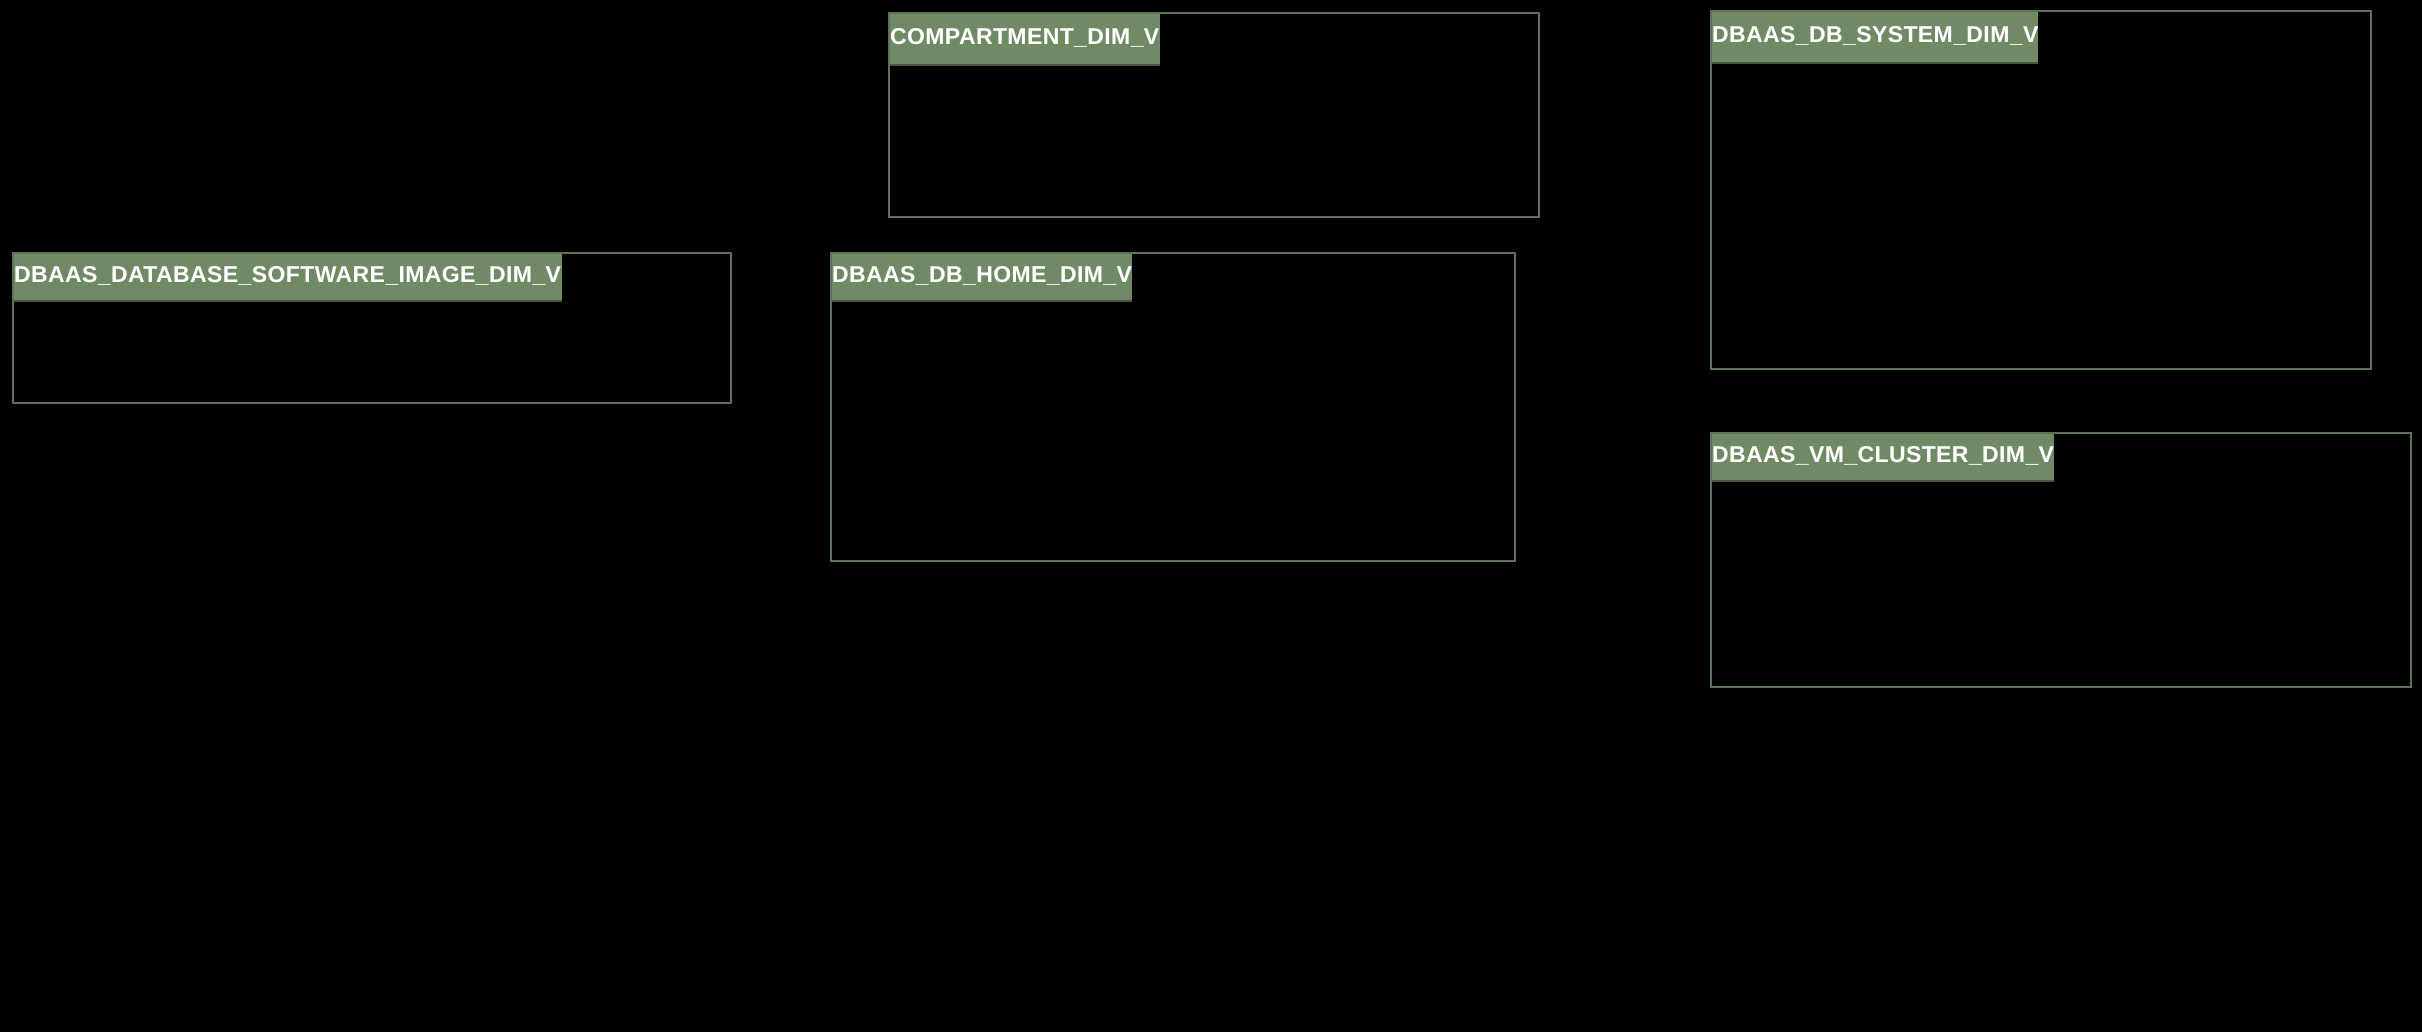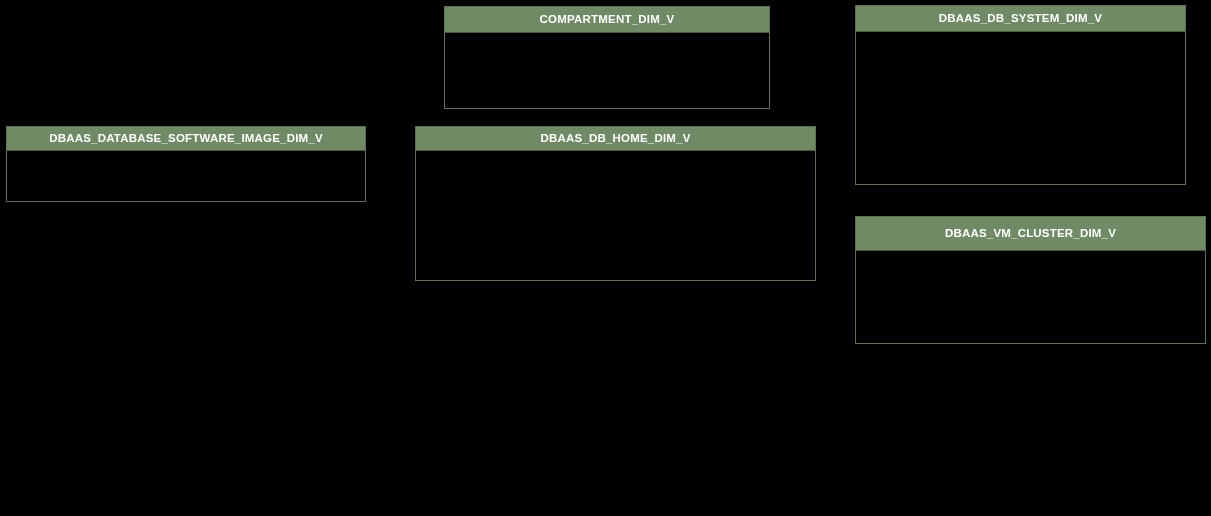--- a/index.html
+++ b/index.html
@@ -15,21 +15,21 @@
     background: #000000;
     overflow: hidden;
     font-family: "Liberation Sans", sans-serif;
   }
   .entity {
     position: absolute;
     box-sizing: border-box;
     background: #000000;
     border: 1px solid #5e7356;
     display: flex;
-    flex-direction: column;
+    flex-direction: row;
   }
   .entity-header {
     box-sizing: border-box;
     background: #6f8a64;
     color: #ffffff;
     font-weight: bold;
     font-size: 11.5px;
     letter-spacing: 0.2px;
     text-align: center;
     line-height: 1;
@@ -56,21 +56,21 @@
       <div class="entity-body"></div>
     </div>
     <div class="entity" style="left: 6px; top: 126px; width: 360px; height: 76px;">
       <div class="entity-header" style="height: 24px;">DBAAS_DATABASE_SOFTWARE_IMAGE_DIM_V</div>
       <div class="entity-body"></div>
     </div>
     <div class="entity" style="left: 855px; top: 5px; width: 331px; height: 180px;">
       <div class="entity-header" style="height: 26px;">DBAAS_DB_SYSTEM_DIM_V</div>
       <div class="entity-body"></div>
     </div>
-    <div class="entity" style="left: 415px; top: 126px; width: 401px; height: 155px;">
+    <div class="entity" style="left: 415px; top: 126px; width: 343px; height: 155px;">
       <div class="entity-header" style="height: 24px;">DBAAS_DB_HOME_DIM_V</div>
       <div class="entity-body"></div>
     </div>
     <div class="entity" style="left: 855px; top: 216px; width: 351px; height: 128px;">
-      <div class="entity-header" style="height: 34px;">DBAAS_VM_CLUSTER_DIM_V</div>
+      <div class="entity-header" style="height: 24px;">DBAAS_VM_CLUSTER_DIM_V</div>
       <div class="entity-body"></div>
     </div>
   </div>
 
 </body></html>

